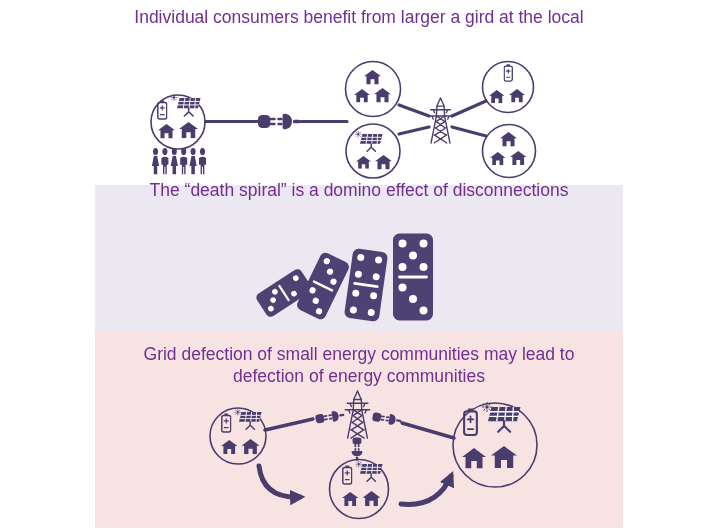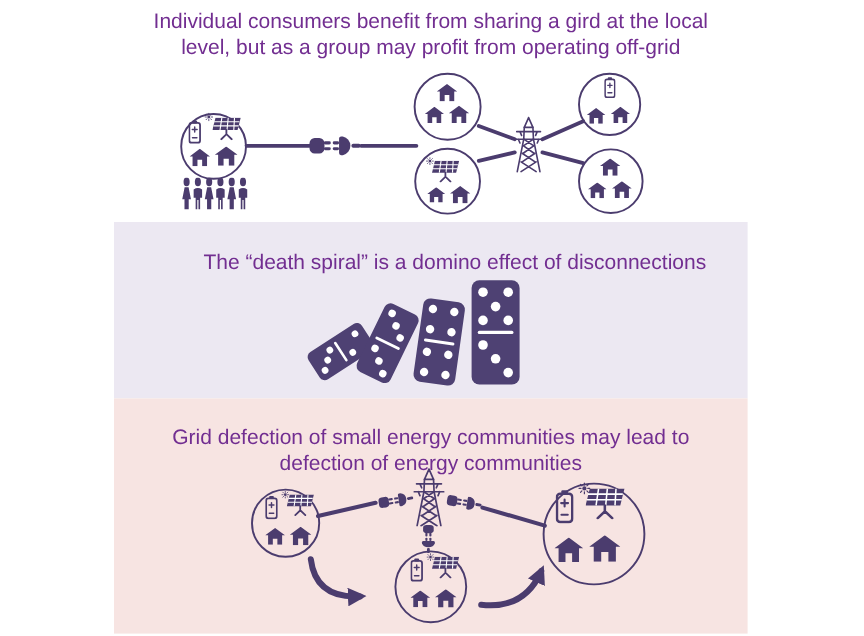--- a/index.html
+++ b/index.html
@@ -18,42 +18,41 @@
     font-family:"Liberation Sans",sans-serif;
   }
   .band{position:absolute;}
   .band-middle{left:95px;top:185px;width:528px;height:147px;background:var(--band-middle);}
   .band-bottom{left:95px;top:332px;width:528px;height:196px;background:var(--band-bottom);}
   .title{
     position:absolute;left:95px;width:528px;text-align:center;
     color:var(--title-text);font-size:17.5px;line-height:21.5px;font-weight:400;
   }
   .t-top{top:7px;}
-  .t-mid{top:208px;padding-left:20px;}
-  .t-bottom{top:354px;}
+  .t-mid{top:180px;}
+  .t-bottom{top:344px;}
   svg.art{position:absolute;left:0;top:0;color:var(--icon-purple);}
   .outline-circle{fill:none;stroke:currentColor;stroke-width:1.6px;}
   .cord{stroke:currentColor;stroke-width:3.2px;stroke-linecap:round;fill:none;}
   .cord-thick{stroke:currentColor;stroke-width:3.4px;stroke-linecap:round;fill:none;}
   .domino-body{fill:var(--domino-purple);}
   .domino-divider{stroke:var(--pip-white);stroke-linecap:round;fill:none;}
   .pip{fill:var(--pip-white);}
   .flow-arrow{stroke:currentColor;stroke-width:5px;stroke-linecap:round;fill:none;}
 </style>
 </head>
 <body>
 
 <div class="stage">
 
   <div class="band band-middle"></div>
   <div class="band band-bottom"></div>
 
   <div class="title t-top">
-    <span>Individual consumers benefit from sharing a gird at the local</span><br>
-    <span>level, but as a group may profit from operating off-grid</span>
+    <span>Individual consumers benefit from larger a gird at the local</span><br>
   </div>
   <div class="title t-mid">
     <span>The “death spiral” is a domino effect of disconnections</span>
   </div>
   <div class="title t-bottom">
     <span>Grid defection of small energy communities may lead to</span><br>
     <span>defection of energy communities</span>
   </div>
 
   <svg class="art" width="720" height="530" viewBox="0 0 720 530">

